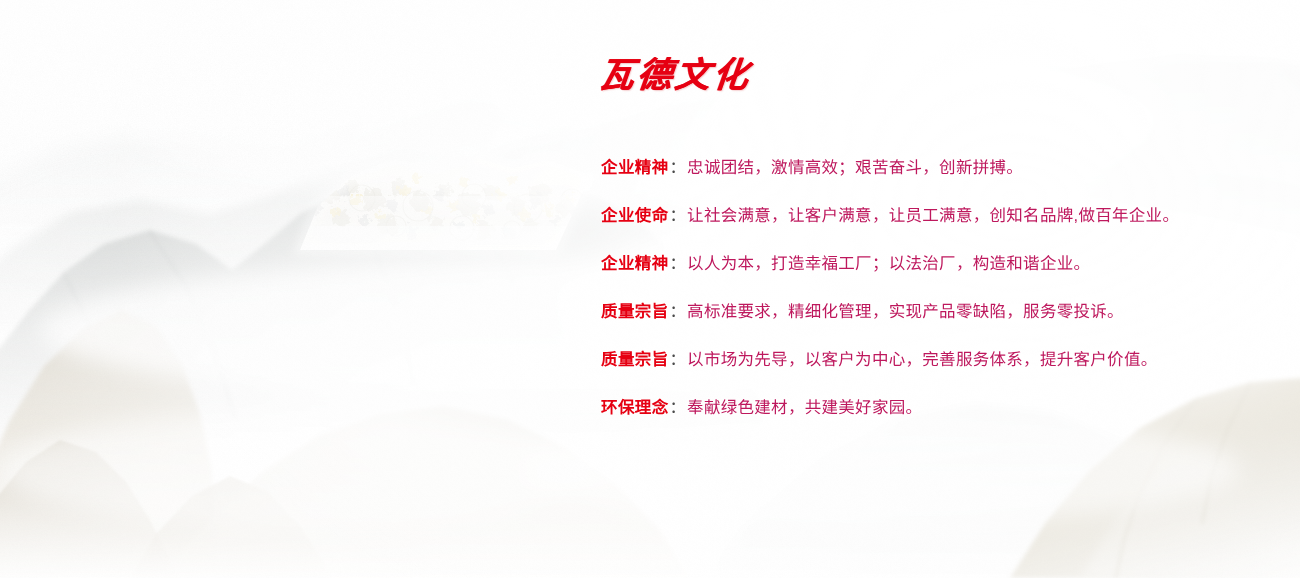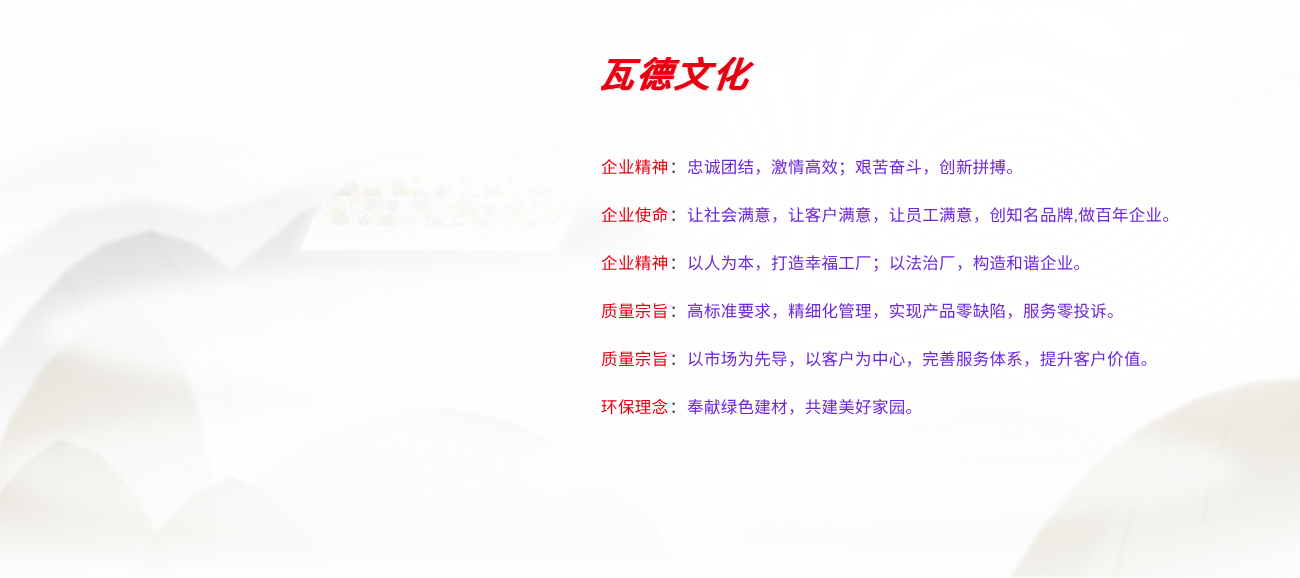--- a/index.html
+++ b/index.html
@@ -92,31 +92,31 @@
 
   .creed-row {
     height: 48px;
     line-height: 24px;
     white-space: nowrap;
     font-size: 16.5px;
   }
 
   .creed-label {
     color: #e60012;
-    font-weight: 400;
+    font-weight: 700;
     letter-spacing: 0.4px;
   }
 
   .creed-sep {
     color: #4a4a4a;
     padding: 0 1px;
   }
 
   .creed-text {
-    color: #6d28d9;
+    color: #be185d;
     letter-spacing: 0.3px;
   }
 </style>
 </head>
 <body>
 
 <div id="page">
 
   <svg id="bg-art" viewBox="0 0 1300 578" preserveAspectRatio="none" aria-hidden="true">
     <defs>

